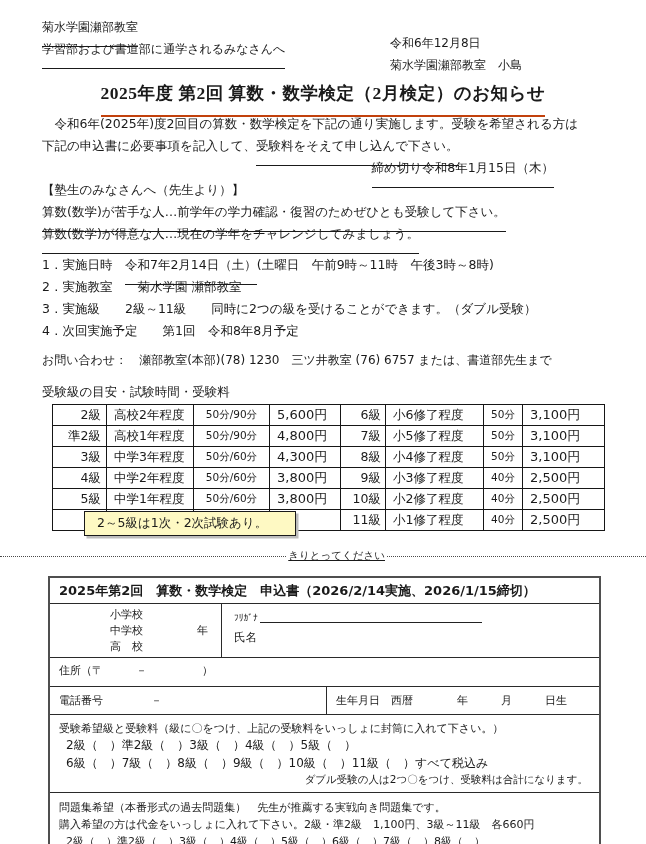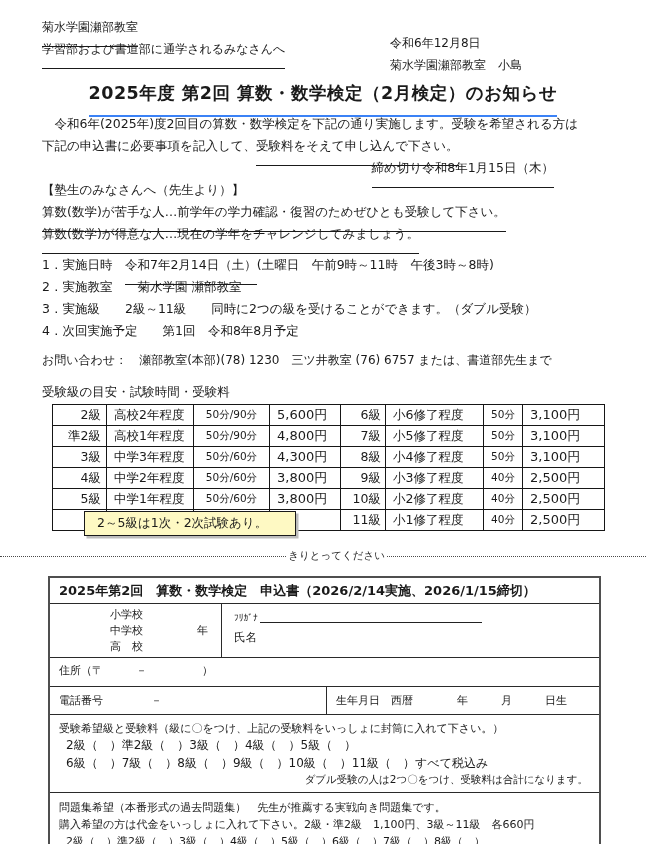--- a/index.html
+++ b/index.html
@@ -24,21 +24,21 @@
     font-size: 12px; line-height: 22px; white-space: nowrap;
   }
   .title {
     margin-top: 20px;
     text-align: center;
     font-size: 17.5px; font-weight: bold;
     letter-spacing: 0.5px;
     line-height: 26px;
     white-space: nowrap;
   }
-  .title .u { border-bottom: 2px solid #3b82f6; }
+  .title .u { border-bottom: 2px solid #c2410c; font-family: Liberation Serif, serif; }
   .para { margin-top: 7px; font-size: 12.5px; line-height: 22px; white-space: nowrap; }
   .deadline { font-size: 12.5px; line-height: 22px; text-align: right; padding-right: 50px; white-space: nowrap; }
   .tnote { font-size: 12.5px; line-height: 22px; white-space: nowrap; }
   .schedule { margin-top: 9px; font-size: 12.5px; line-height: 22px; white-space: nowrap; }
   .contact { margin-top: 7px; font-size: 12px; line-height: 22px; white-space: nowrap; }
   .tbl-heading { margin-top: 11px; font-size: 12.5px; line-height: 20px; }
   .tbl-wrap { position: relative; margin-left: 10px; margin-top: 2px; width: 552px; }
   table.fee { border-collapse: collapse; table-layout: fixed; width: 552px; }
   table.fee td {
     border: 1.6px solid #161616;
@@ -62,20 +62,21 @@
     border: 1.5px solid #1a1a1a;
     box-shadow: 2.5px 2.5px 0 #bdbdbd;
     display: flex; align-items: center;
     padding-left: 12px;
     font-size: 12.5px; white-space: nowrap;
   }
   .cutline {
     margin: 18px -42px 0 -42px;
     display: flex; align-items: center;
     height: 14px;
+    text-decoration: underline;
   }
   .cutline .dots { border-top: 1.5px dotted #4a4a4a; height: 0; }
   .cutline .dots.left  { flex: 1.05; }
   .cutline .dots.right { flex: 0.95; }
   .cutline .cut-text { font-size: 10.5px; color: #222; padding: 0 2px; white-space: nowrap; }
   
   .form {
     margin-top: 13px; margin-left: 6px;
     width: 553px;
     border: 2px solid #4f4f4f;

